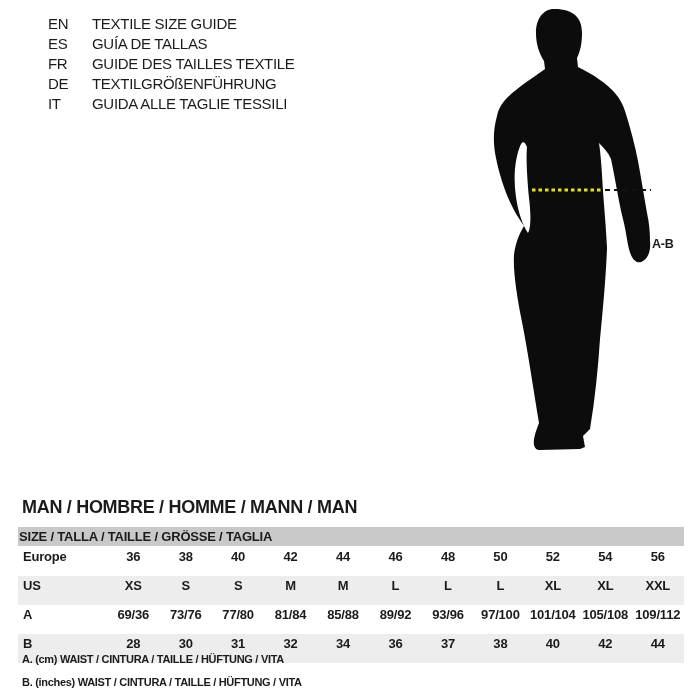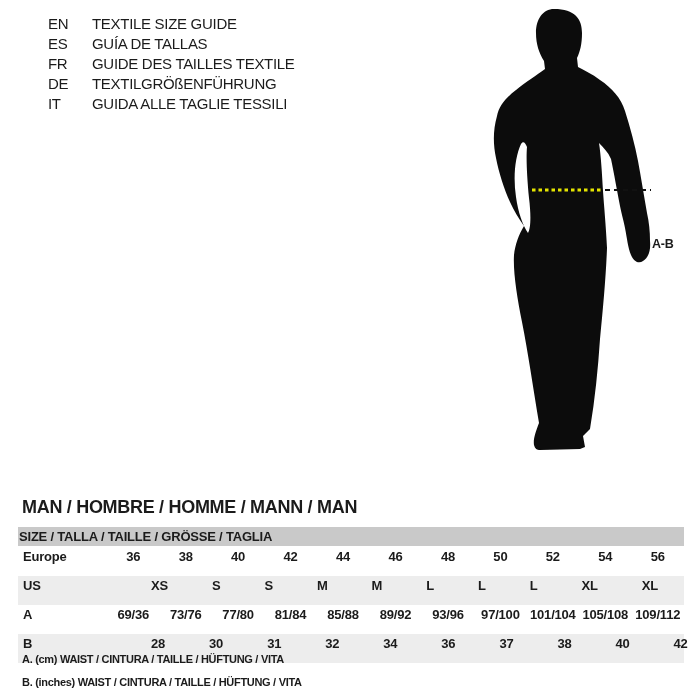--- a/index.html
+++ b/index.html
@@ -27,21 +27,21 @@
   }
   
   .man-title {
     position:absolute; left:22px; top:497px;
     font-size:18px; font-weight:bold; letter-spacing:-0.3px;
   }
   
   .size-table { position:absolute; left:18px; top:527px; width:666px; font-size:13px; font-weight:bold; letter-spacing:-0.2px; }
   .thead { background:#c9c9c9; height:19px; line-height:19px; padding-left:1px; margin-bottom:1px; }
   .trow { display:grid; grid-template-columns:89px repeat(11, 1fr); height:29px; line-height:19px; }
-  .trow.alt { background:#ededed;gap:44px; }
+  .trow.alt { background:#ededed; }
   .tlabel { padding-left:5px; text-align:left; white-space:nowrap; }
   .tcell { text-align:center; white-space:nowrap; }
   
   .footnotes {
     position:absolute; left:22px; top:648px;
     font-size:11px; font-weight:bold; line-height:23px; letter-spacing:-0.3px;
   }
 </style>
 </head>
 <body>

